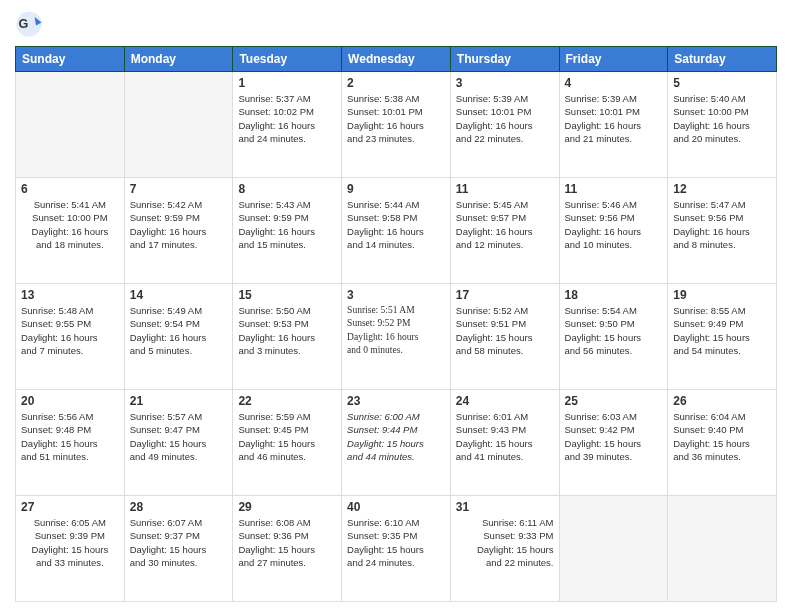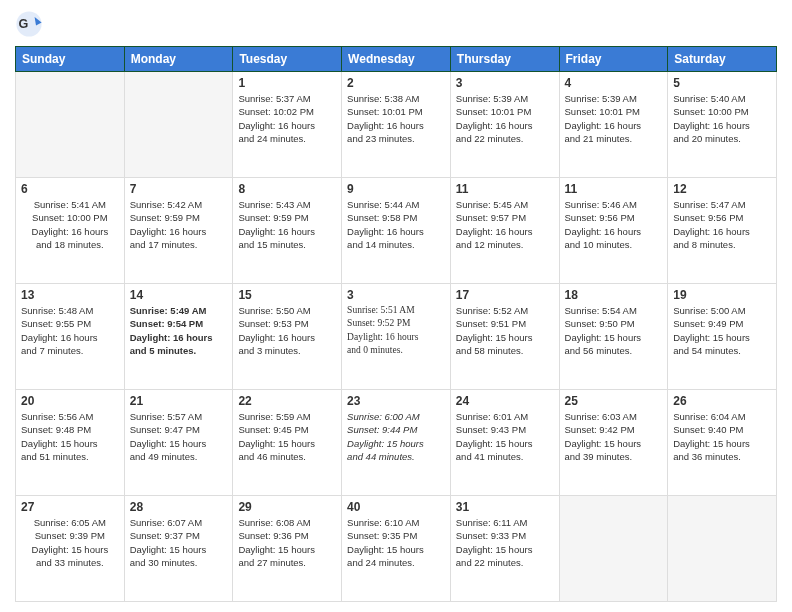--- a/index.html
+++ b/index.html
@@ -229,21 +229,21 @@
         <tr>
           <td>
             <span class="day-number">13</span>
             <div class="day-info" style="white-space: pre-line;">Sunrise: 5:48 AM
 Sunset: 9:55 PM
 Daylight: 16 hours
 and 7 minutes.</div>
           </td>
           <td>
             <span class="day-number">14</span>
-            <div class="day-info" style="white-space: pre-line; font-weight: bold;">Sunrise: 5:49 AM
+            <div class="day-info" style="white-space: pre-line;">Sunrise: 5:49 AM
 Sunset: 9:54 PM
 Daylight: 16 hours
 and 5 minutes.</div>
           </td>
           <td>
             <span class="day-number">15</span>
             <div class="day-info" style="white-space: pre-line;">Sunrise: 5:50 AM
 Sunset: 9:53 PM
 Daylight: 16 hours
 and 3 minutes.</div>
@@ -264,21 +264,21 @@
           </td>
           <td>
             <span class="day-number">18</span>
             <div class="day-info" style="white-space: pre-line;">Sunrise: 5:54 AM
 Sunset: 9:50 PM
 Daylight: 15 hours
 and 56 minutes.</div>
           </td>
           <td>
             <span class="day-number">19</span>
-            <div class="day-info" style="white-space: pre-line;">Sunrise: 5:00 AM
+            <div class="day-info" style="white-space: pre-line;">Sunrise: 8:55 AM
 Sunset: 9:49 PM
 Daylight: 15 hours
 and 54 minutes.</div>
           </td>
         </tr>
         <tr>
           <td>
             <span class="day-number">20</span>
             <div class="day-info" style="white-space: pre-line;">Sunrise: 5:56 AM
 Sunset: 9:48 PM
@@ -352,21 +352,21 @@
           </td>
           <td>
             <span class="day-number">40</span>
             <div class="day-info" style="white-space: pre-line;">Sunrise: 6:10 AM
 Sunset: 9:35 PM
 Daylight: 15 hours
 and 24 minutes.</div>
           </td>
           <td>
             <span class="day-number">31</span>
-            <div class="day-info" style="white-space: pre-line;">Sunrise: 6:11 AM
+            <div class="day-info" style="white-space: pre-line; text-align: right;">Sunrise: 6:11 AM
 Sunset: 9:33 PM
 Daylight: 15 hours
 and 22 minutes.</div>
           </td>
           <td class="empty"></td>
           <td class="empty"></td>
         </tr>
       </tbody>
   </table>
 </div>

